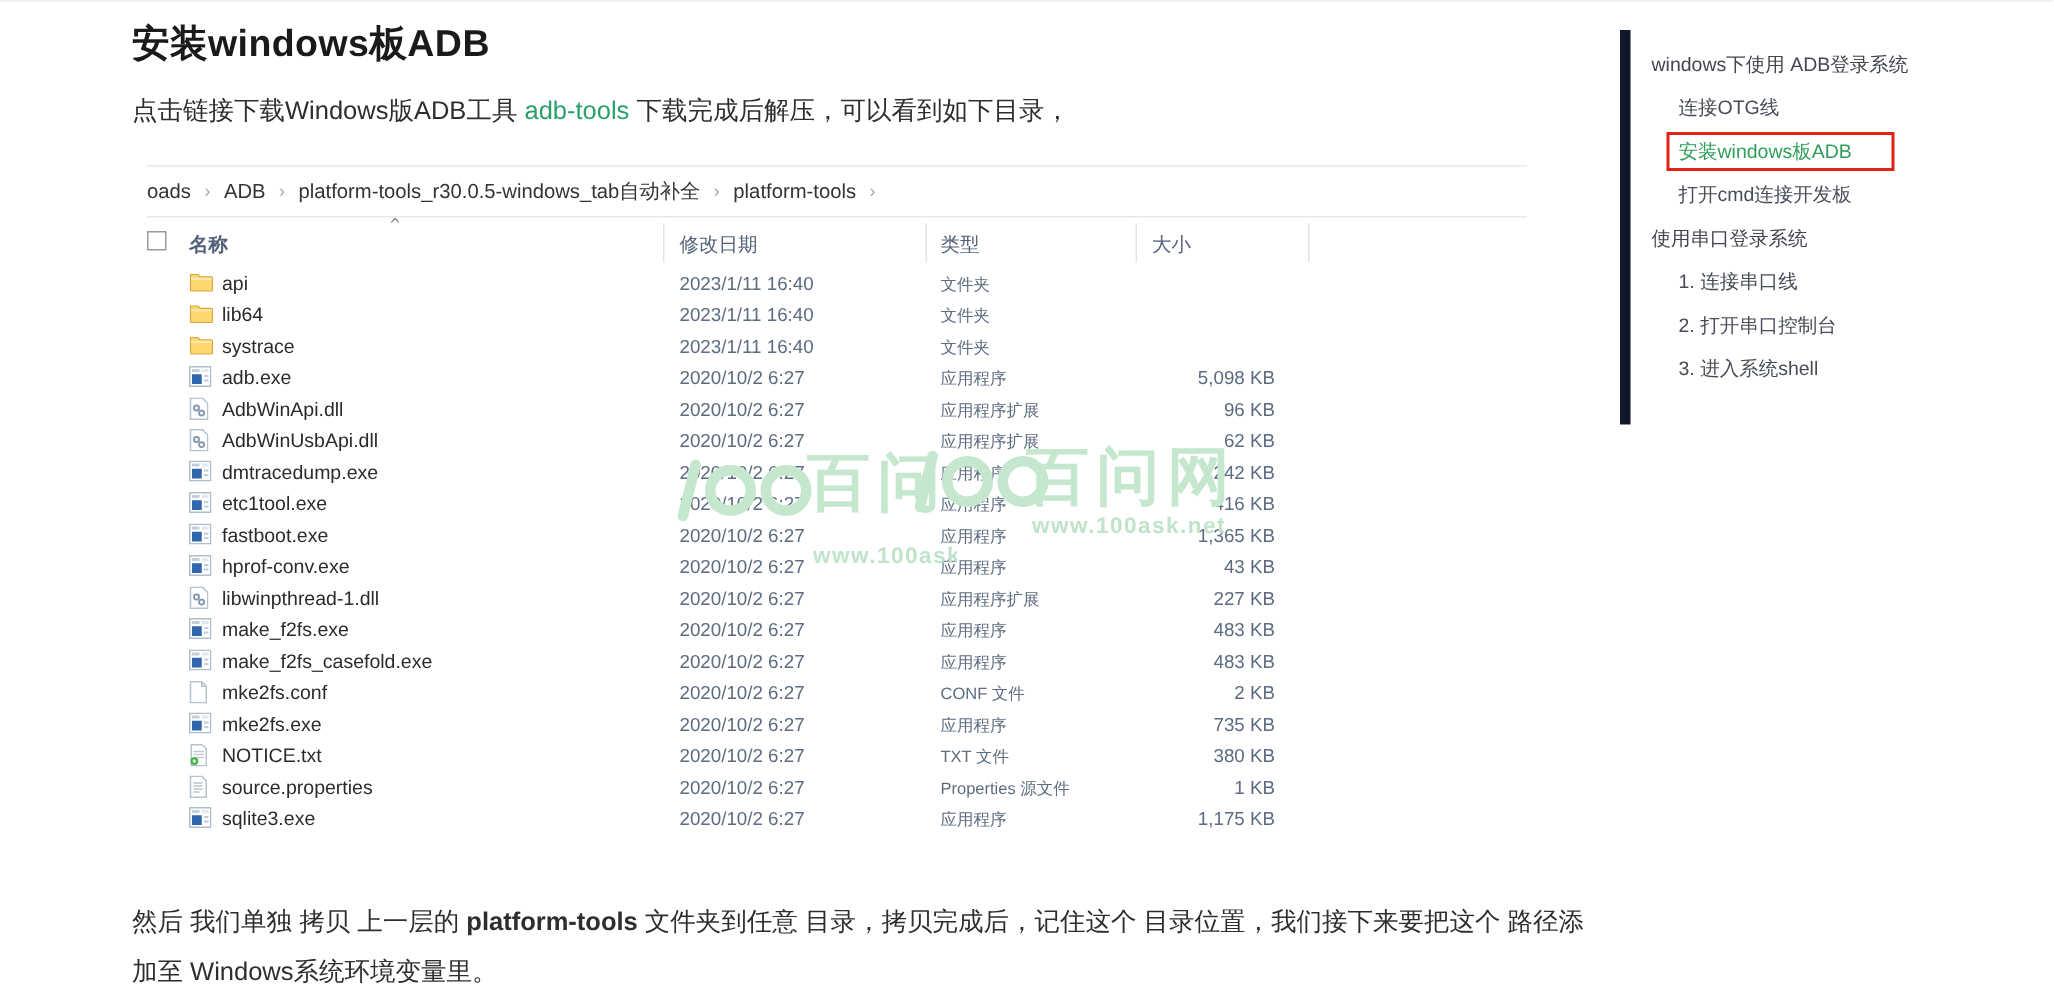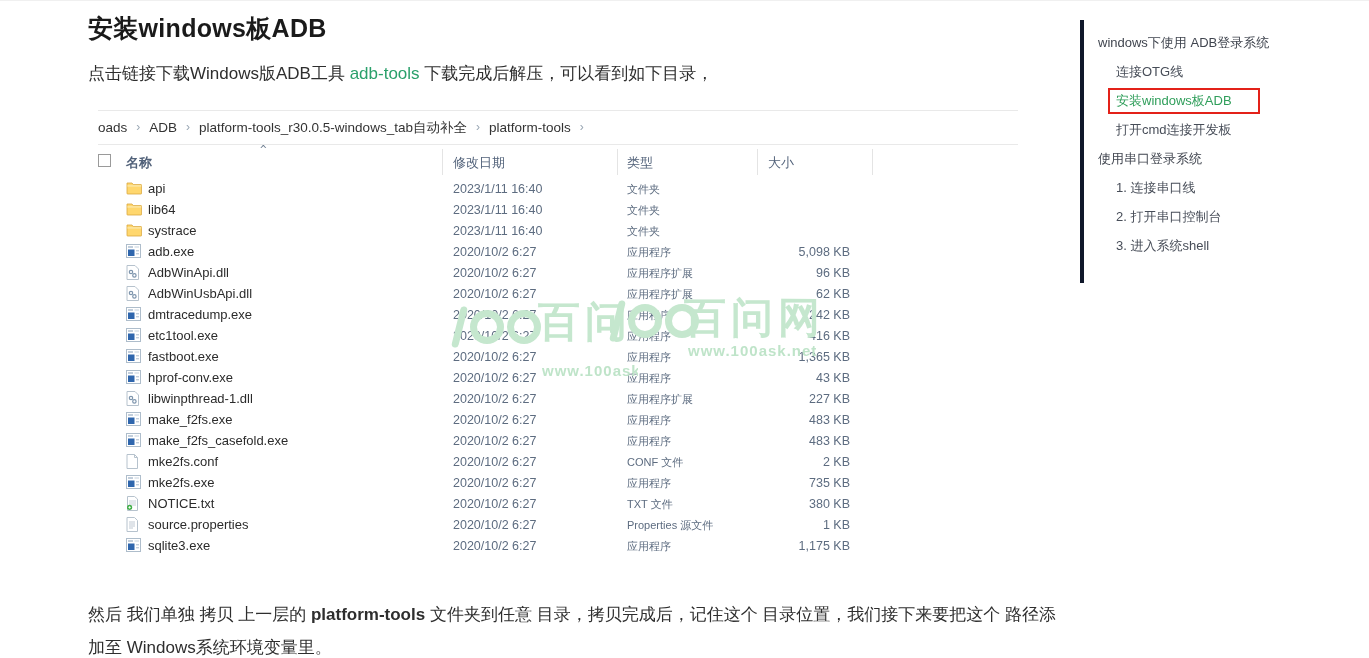--- a/index.html
+++ b/index.html
@@ -49,21 +49,21 @@
   .wm-url{font-size:15px;font-weight:700;letter-spacing:1px;color:#bfe4c9;}
   .wm-clip{overflow:hidden;width:96px;}
   .wm-logo{display:inline-flex;align-items:center;}
   .wm-bar{width:7px;height:42px;background:currentColor;border-radius:4px;transform:rotate(14deg);margin-right:4px;}
   .wm-ring{width:20px;height:20px;border:7px solid currentColor;border-radius:50%;margin-left:3px;}
 
   
   .outro{position:absolute;top:598px;left:88px;width:982px;margin:0;font-size:17px;color:#2e2e2e;line-height:33px;}
 
   
-  .sidebar{position:absolute;left:1080px;top:20px;width:285px;height:263px;border-left:4px solid #0f172a;
+  .sidebar{position:absolute;left:1080px;top:20px;width:285px;height:263px;border-left:7px solid #0f172a;
     padding:16px 0 0 14px;box-sizing:border-box;}
   .toc-item{font-size:13px;line-height:14px;margin-bottom:15px;color:#40454f;cursor:pointer;white-space:nowrap;}
   .toc-item.lvl1{margin-left:18px;color:#474d58;}
   .toc-item.active .active-box{display:inline-block;border:2px solid var(--hl-border);color:var(--active);
     padding:4px 26px 4px 6px;margin:-6px 0 -6px -8px;}
 </style>
 </head>
 <body style="--link: #2aa06b; --active: #2f9e5a; --hl-border: #e32119;">
 
 <div class="content">

